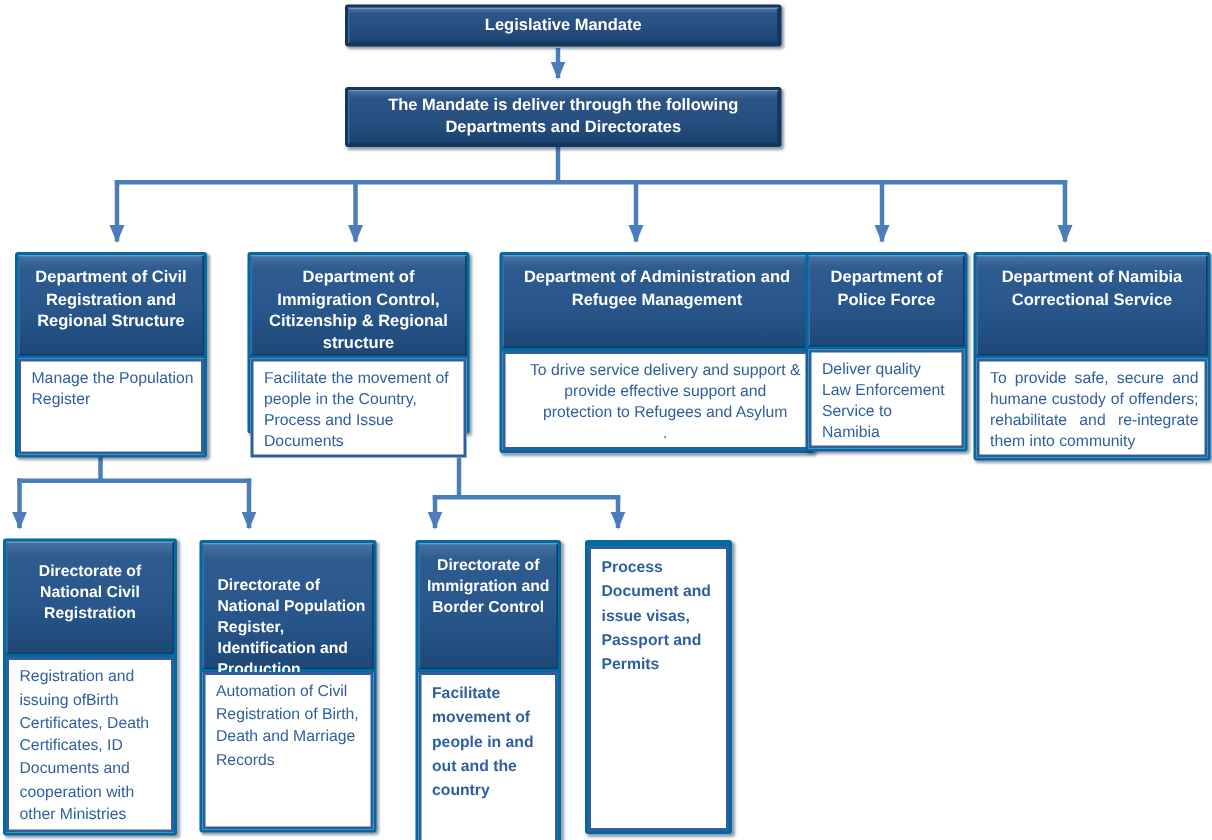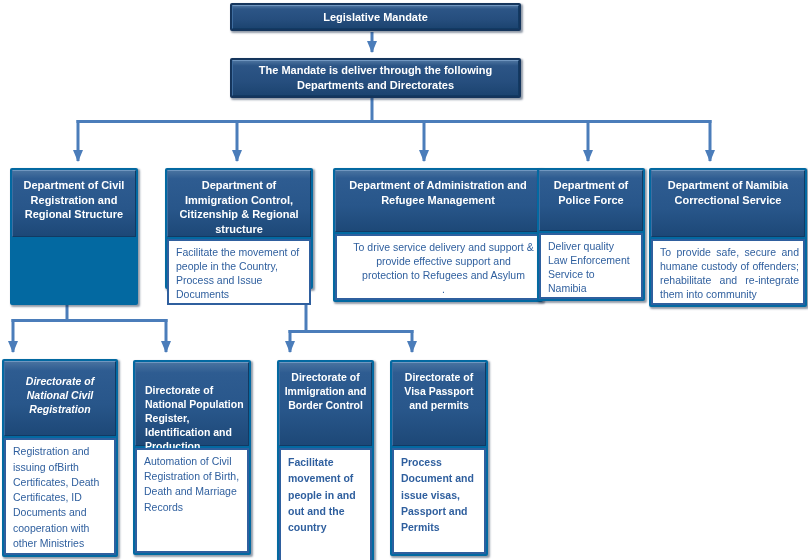--- a/index.html
+++ b/index.html
@@ -21,21 +21,21 @@
   }
   .body{
     box-sizing:border-box;flex:1;background:#ffffff;border:2px solid #2f5f9e;margin-top:2px;
     color:#2f5f9e;font-size:10.5px;line-height:1.34;padding:4px 5px 2px 7px;text-align:left;
   }
   .dept .hdr{height:67px;}
   .dir  .hdr{height:84px;font-size:10.5px;}
   .dir  .body{line-height:1.45;}
   .body-tall{line-height:1.55 !important;font-weight:bold;}
   .hdr-left{text-align:left;padding-left:9px;padding-top:20px;}
-  .hdr-pad{padding-top:12px;font-style:italic;}
+  .hdr-pad{padding-top:12px;}
   .body-center{text-align:center;padding-left:16px;}
   .body-justify{text-align:justify;padding-right:4px;}
   .titlebox{
     position:absolute;box-sizing:border-box;background:#15355c;padding:2px;border-radius:2px;
     box-shadow:1.5px 1.5px 2px rgba(15,35,65,.45);display:flex;
   }
   .titlebox .hdr{
     flex:1;height:auto;display:flex;flex-direction:column;align-items:center;justify-content:center;
     padding:2px 4px;background:linear-gradient(180deg,#4a719d 0%,#2c5586 14%,#264e7e 60%,#1c4470 100%);
   }
@@ -77,20 +77,21 @@
   <div class="titlebox" style="left:230px;top:58px;width:291px;height:40px">
     <div class="hdr">The Mandate is deliver through the following Departments and Directorates</div>
   </div>
 
   <div class="titlebox" style="left:230px;top:3px;width:291px;height:28px">
     <div class="hdr">Legislative Mandate</div>
   </div>
 
   <div class="node dept" style="left:10px;top:168px;width:128px;height:137px">
     <div class="hdr">Department of Civil Registration and Regional Structure</div>
+    <div class="body">Manage the Population Register</div>
   </div>
 
   <div class="node dept" style="left:165px;top:168px;width:148px;height:121px">
     <div class="hdr">Department of Immigration Control, Citizenship &amp; Regional structure</div>
     <div class="body">Facilitate the movement of people in the Country, Process and Issue Documents</div>
   </div>
 
   <div class="node dept" style="left:333px;top:168px;width:210px;height:134px">
     <div class="hdr">Department of Administration and Refugee Management</div>
     <div class="body body-center">
@@ -118,17 +119,16 @@
     <div class="hdr hdr-left">Directorate of National Population Register, Identification and Production</div>
     <div class="body">Automation of Civil Registration of Birth, Death and Marriage Records</div>
   </div>
 
   <div class="node dir" style="left:277px;top:360px;width:97px;height:204px">
     <div class="hdr">Directorate of Immigration and Border Control</div>
     <div class="body body-tall">Facilitate movement of people in and out and the country</div>
   </div>
 
   <div class="node dir" style="left:390px;top:360px;width:98px;height:196px">
-    <div class="hdr">Directorate of Visa Passport and permits</div>
     <div class="body body-tall">Process Document and issue visas, Passport and Permits</div>
   </div>
 
 </div>
 
 </body></html>

